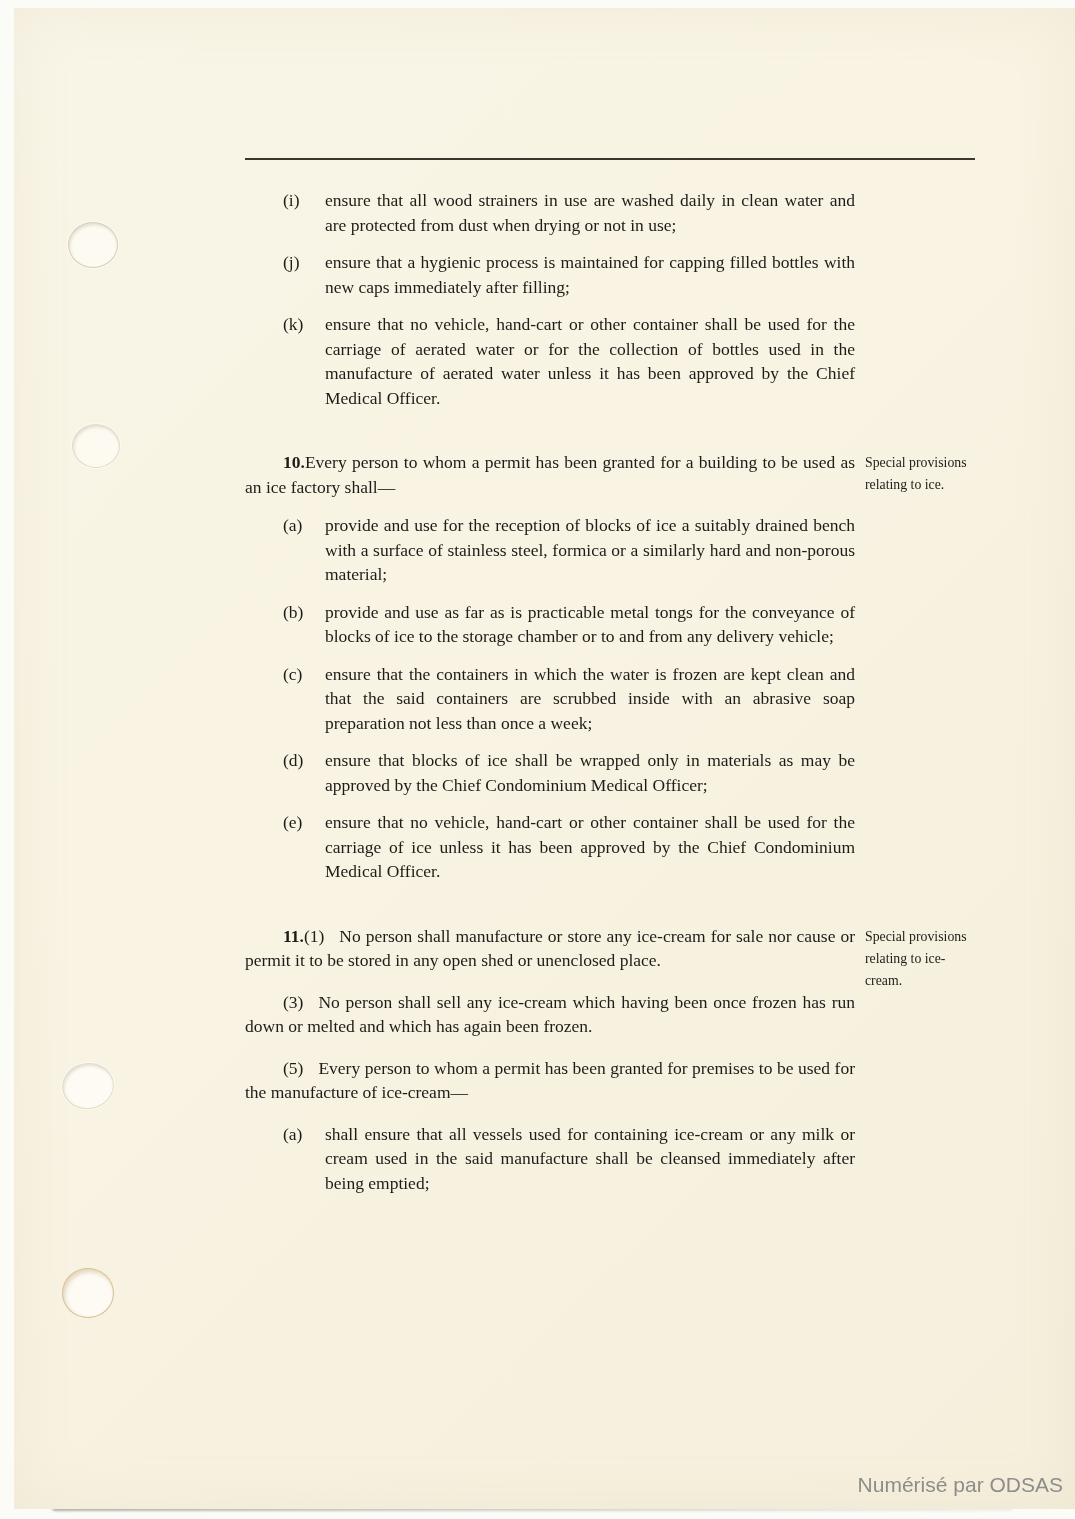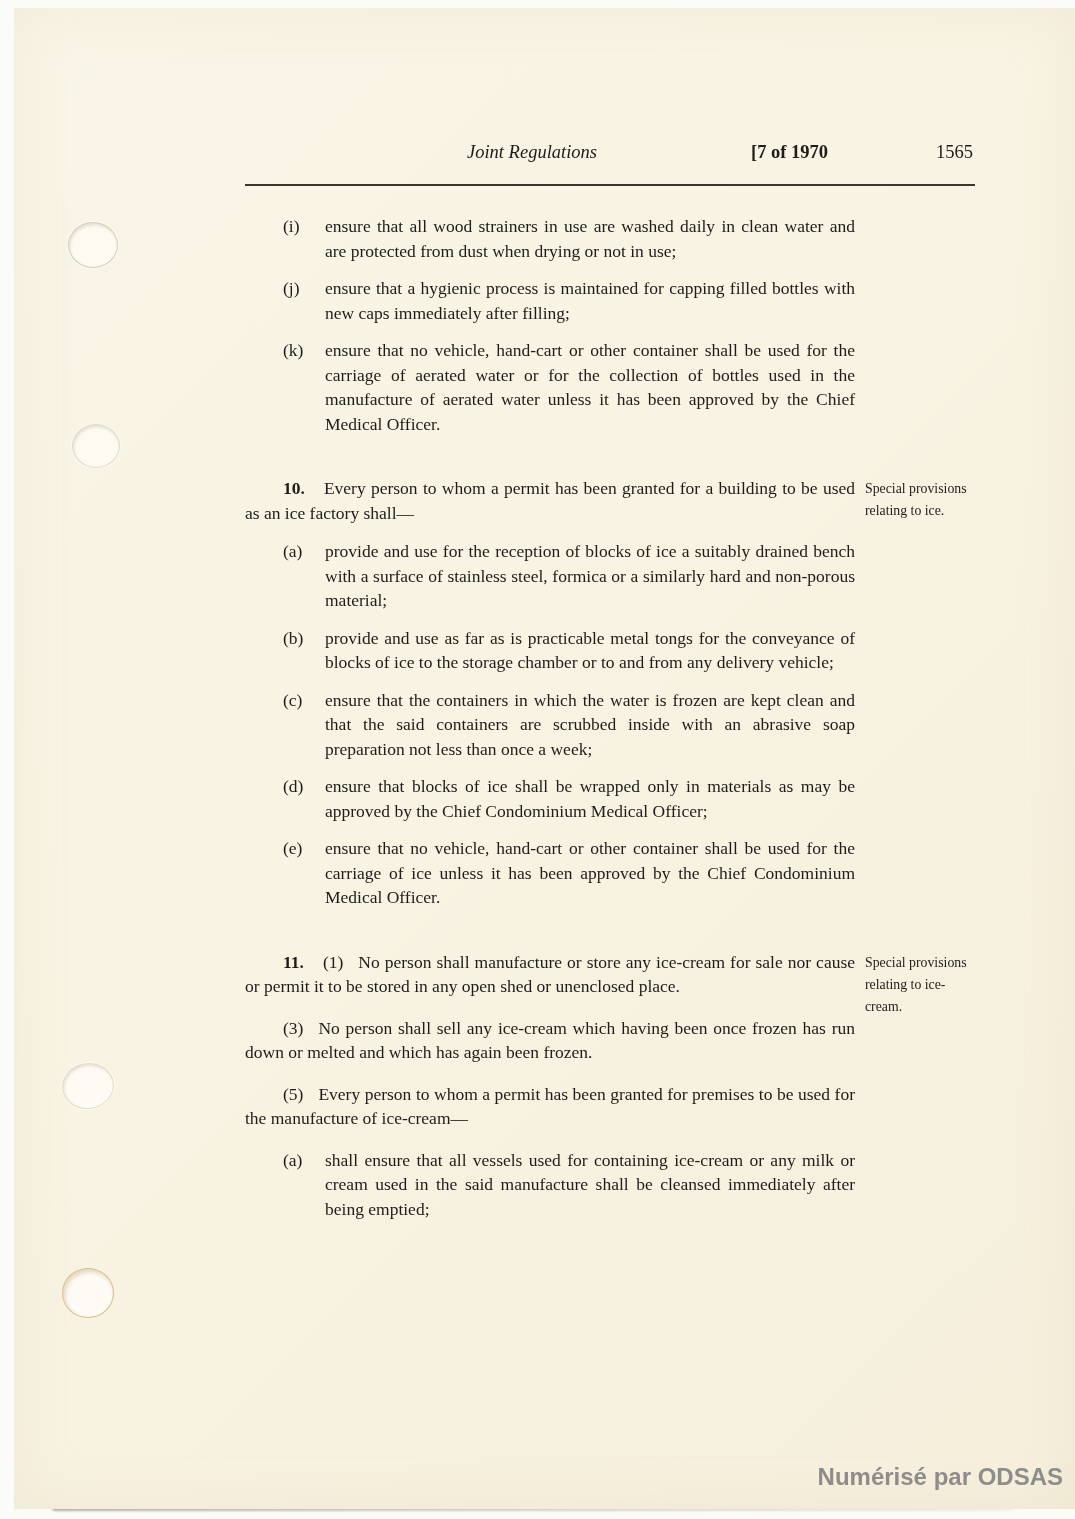--- a/index.html
+++ b/index.html
@@ -107,65 +107,59 @@
     margin-top: 40px;
   }
   .sec-intro, .sec-para {
     margin: 0 0 14px 0;
     text-indent: 38px;
     text-align: justify;
   }
   .sec-para { margin-bottom: 17px; }
   .sec-num {
     font-weight: bold;
-    margin-right: 19px;
+    margin-right: 0;
   }
   .para-label {
     margin-right: 15px;
   }
   .margin-note {
     position: absolute;
     left: 620px;
     top: 2px;
     width: 104px;
     font-size: 13.8px;
     line-height: 22px;
     text-align: left;
     text-indent: 0;
   }
   .footer {
     position: absolute;
     right: 12px;
-    bottom: 18px;
+    bottom: 12px;
     font-family: "Liberation Sans", "DejaVu Sans", sans-serif;
-    font-size: 24px;
+    font-size: 21px;
     color: #8d8d8b;
-    font-weight: bold;
   }
 </style>
 </head>
 <body>
 
 <div class="scan">
   <div class="streak-top"></div>
   <div class="streak-bottom"></div>
 
   <div class="page">
     <div class="hole hole-1"></div>
     <div class="hole hole-2"></div>
     <div class="hole hole-3"></div>
     <div class="hole hole-4"></div>
 
     <div class="content">
 
-      <header class="page-header">
-        <span class="doc-title">Joint Regulations</span>
-        <span class="doc-volume">[7 of 1970</span>
-        <span class="doc-pageno">1565</span>
-      </header>
       <div class="rule"></div>
 
       <div class="text-col">
 
         <div class="hang-item">
           <span class="hang-label">(i)</span>
           <div class="hang-text">ensure that all wood strainers in use are washed daily in clean water and are protected from dust when drying or not in use;</div>
         </div>
         <div class="hang-item">
           <span class="hang-label">(j)</span>

